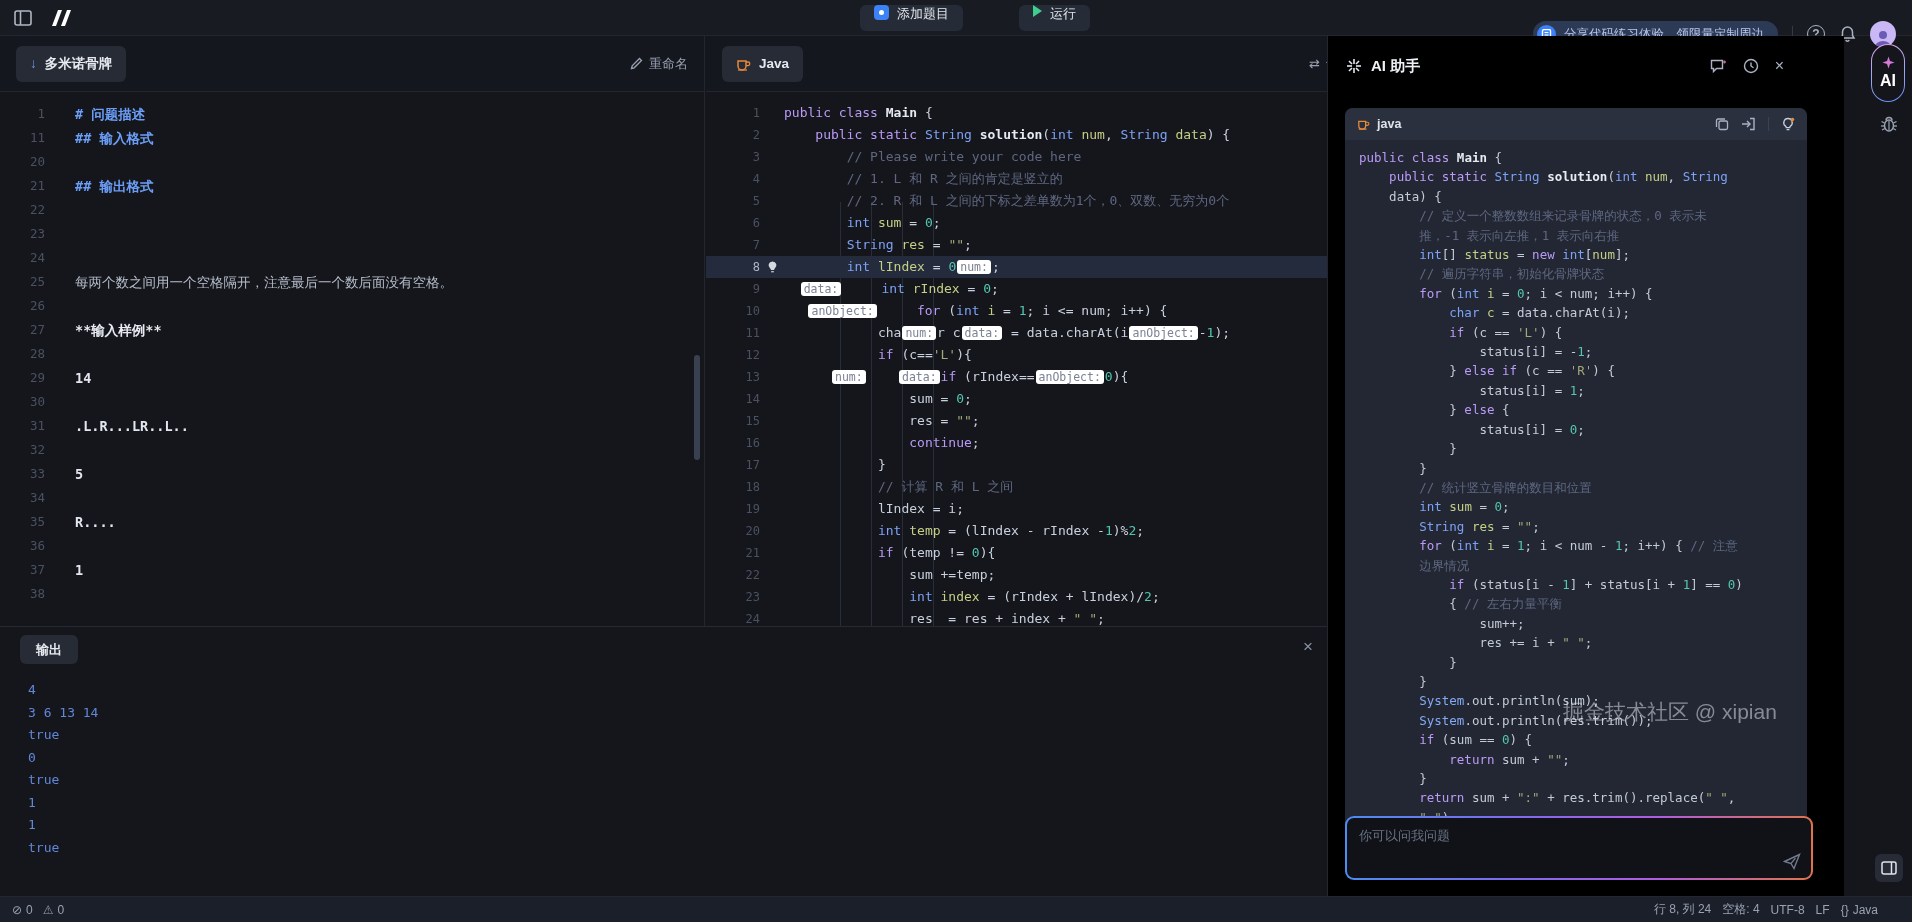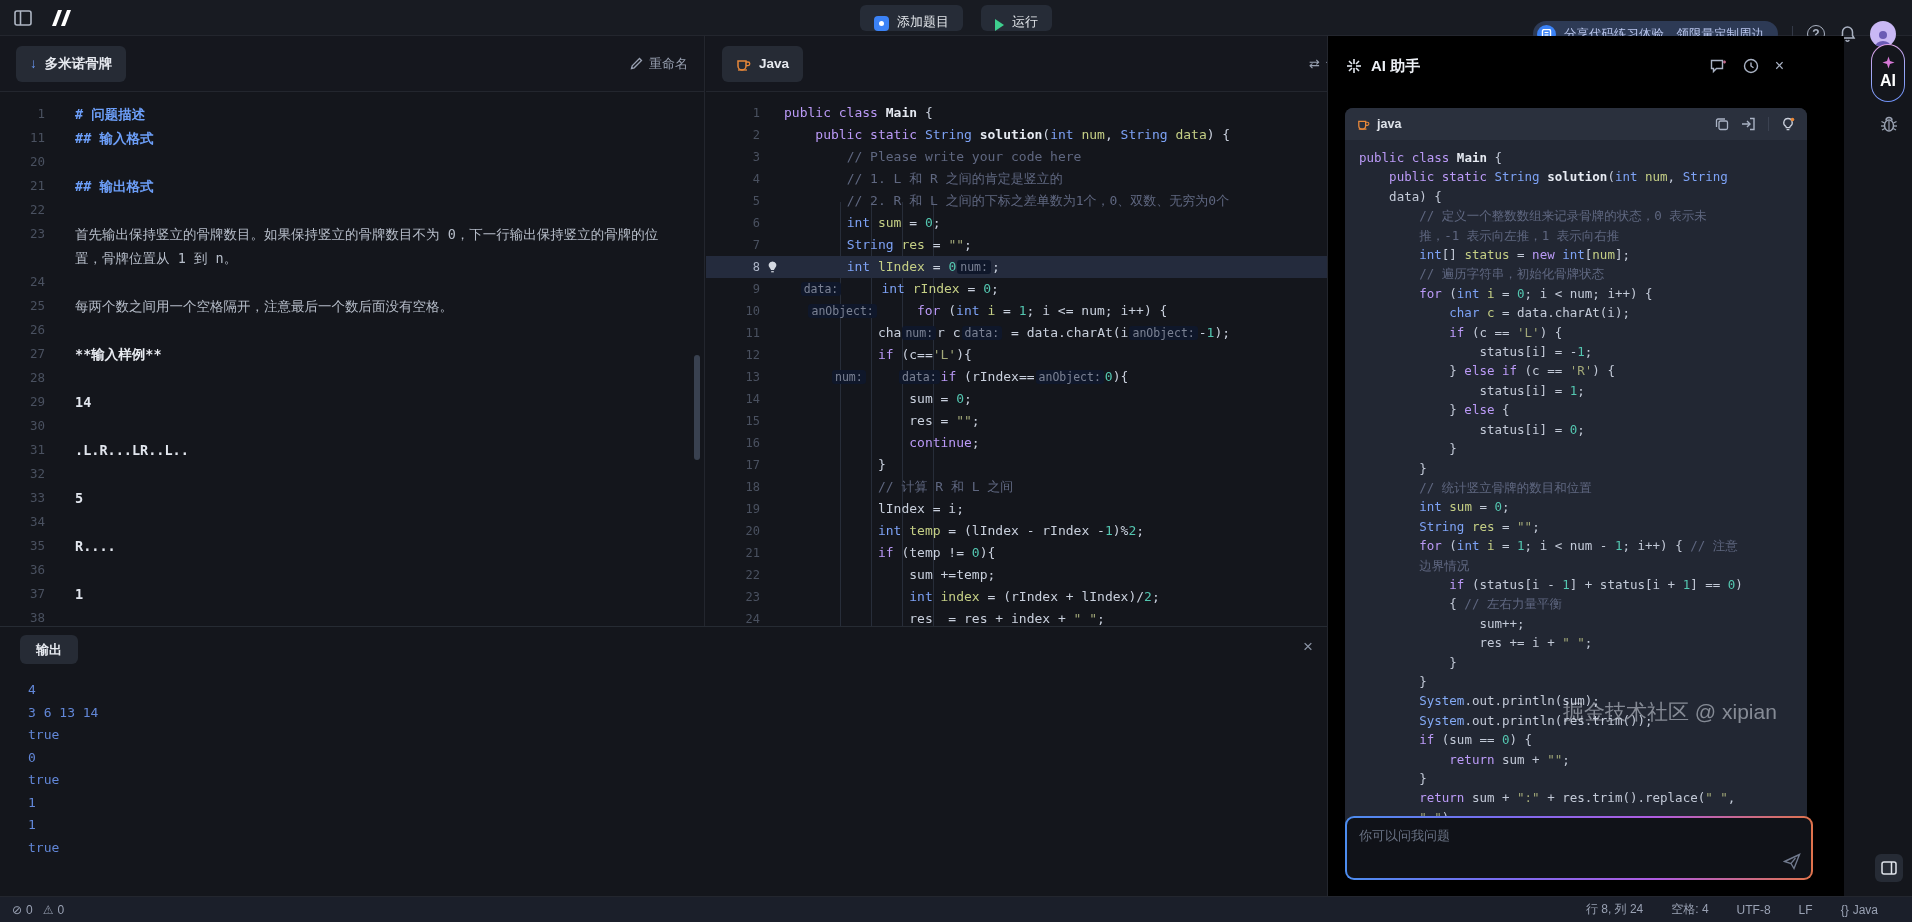--- a/index.html
+++ b/index.html
@@ -6,22 +6,22 @@
   html,body { background:#0e1014; }
   .app { position:relative; width:1912px; height:922px; background:#14161c;
          font-family:"Liberation Sans","DejaVu Sans",sans-serif; color:#c9d0dd; overflow:hidden; }
 
   
   .topbar { position:absolute; left:0; top:0; right:0; height:36px; background:#181b22;
             border-bottom:1px solid #23262e; display:flex; align-items:center; }
   .tb-left { display:flex; align-items:center; gap:16px; padding-left:14px; width:320px; }
   .icon-btn { display:flex; align-items:center; justify-content:center; cursor:pointer; }
   .tb-center { position:absolute; left:50%; transform:translateX(-50%); display:flex; gap:18px; }
-  .tb-btn { display:flex; align-items:flex-end; gap:8px; background:#262c37; border:none; border-radius:6px;
-            height:26px; padding:0 14px; color:#e2e6ea; font-size:13px; cursor:pointer; }
+  .tb-btn { display:flex; align-items:flex-start; gap:8px; background:#262c37; border:none; border-radius:6px;
+            height:26px; padding:0 14px; color:#e2e6ea; font-size:13px; cursor:pointer;margin-left:38px; }
   .icon-add { width:15px; height:15px; border-radius:4px; background:#3b82f6; position:relative; }
   .icon-add::after { content:""; position:absolute; left:5px; top:5px; width:5px; height:5px;
                      border-radius:50%; background:#fff; }
   .icon-play { width:0; height:0; border-left:9px solid #3ecf8e; border-top:6px solid transparent;
                border-bottom:6px solid transparent; }
   .tb-right { position:absolute; right:0; top:16px; height:36px; display:flex; align-items:center; gap:14px; padding-right:16px; }
   .banner { display:flex; align-items:center; gap:8px; height:26px; border-radius:13px;
             background:#2d3a55; padding:0 14px 0 4px; cursor:pointer; }
   .banner-icon { width:19px; height:19px; border-radius:50%; background:#3b82f6;
                  display:flex; align-items:center; justify-content:center; }
@@ -65,21 +65,21 @@
   .c-ln { width:54px; text-align:right; color:#4a5160; font-size:12px; flex:none; }
   .crow.hl .c-ln { color:#aeb6c8; }
   .c-bulb { width:24px; flex:none; display:flex; align-items:center; justify-content:center; }
   .c-code { flex:1; }
   .guide { position:absolute; width:1px; top:110px; bottom:0; background:#272d39; }
   .ruler-mark { position:absolute; right:3px; top:105px; width:5px; height:10px; background:#7d4a33; }
 
   .tk-kw { color:#bb9af7; } .tk-ty { color:#7da2f5; } .tk-num { color:#54c7b1; }
   .tk-str { color:#a2a878; } .tk-cm { color:#5f6780; } .tk-vd { color:#c5cf85; }
   .tk-cl { color:#e6eaf2; font-weight:700; } .tk-sys { color:#84aaf5; }
-  .hint { color:#7b8294; background:#0f172a; border-radius:3px; padding:0 3px; margin:0 1px; font-size:11.5px; }
+  .hint { color:#7b8294; background:#ffffff; border-radius:3px; padding:0 3px; margin:0 1px; font-size:11.5px; }
 
   
   .output-panel { position:absolute; left:0; top:590px; width:1339px; height:270px; background:#14161c;
                   border-top:1px solid #262b33; }
   .out-chip { position:absolute; left:20px; top:8px; background:#262b35; border-radius:6px; height:29px;
               padding:0 16px; display:flex; align-items:center; color:#e8ebf1; font-size:13px; font-weight:700; cursor:pointer; }
   .out-close { position:absolute; right:26px; top:10px; color:#8a93a4; font-size:17px; cursor:pointer; }
   .out-body { position:absolute; left:28px; top:52px; right:10px; bottom:4px; overflow:hidden;
               font-family:"DejaVu Sans Mono",monospace; font-size:13px; color:#6287d8; }
   .o-line { line-height:22.5px; white-space:pre; }
@@ -120,21 +120,21 @@
   .ai-pill-label { color:#fff; font-size:16px; font-weight:700; }
   .bug-btn { position:absolute; right:8px; top:78px; cursor:pointer; }
   .panel-btn { position:absolute; right:4px; bottom:14px; width:28px; height:28px; background:#262b35;
                border-radius:6px; display:flex; align-items:center; justify-content:center; cursor:pointer; }
 
   
   .statusbar { position:absolute; left:0; bottom:0; right:0; height:26px; background:#1b1f2a;
                border-top:1px solid #23262e; display:flex; align-items:center; font-size:12px; color:#99a1b3; }
   .sb-left { display:flex; align-items:center; gap:10px; padding-left:12px; }
   .sb-item { display:flex; align-items:center; gap:4px; cursor:pointer; }
-  .sb-right { margin-left:auto; display:flex; align-items:center; gap:28px; padding-right:34px; }
+  .sb-right { margin-left:auto; display:flex; align-items:center; gap:11px; padding-right:34px; }
   svg { display:block; }
 </style>
 </head>
 <body>
 
 <div class="app">
 
   <div class="topbar">
     <div class="tb-left">
       <span class="icon-btn">
@@ -219,21 +219,20 @@
           <div class="md-row">
             <span class="md-ln">21</span>
             <span class="md-txt md-h">## 输出格式</span>
           </div>
           <div class="md-row">
             <span class="md-ln">22</span>
             <span class="md-txt md-t"></span>
           </div>
           <div class="md-row">
             <span class="md-ln">23</span>
-            <span class="md-txt md-t">首先输出保持竖立的骨牌数目。如果保持竖立的骨牌数目不为 0，下一行输出保持竖立的骨牌的位置，骨牌位置从 1 到 n。</span>
           </div>
           <div class="md-row">
             <span class="md-ln">24</span>
             <span class="md-txt md-t"></span>
           </div>
           <div class="md-row">
             <span class="md-ln">25</span>
             <span class="md-txt md-t">每两个数之间用一个空格隔开，注意最后一个数后面没有空格。</span>
           </div>
           <div class="md-row">

